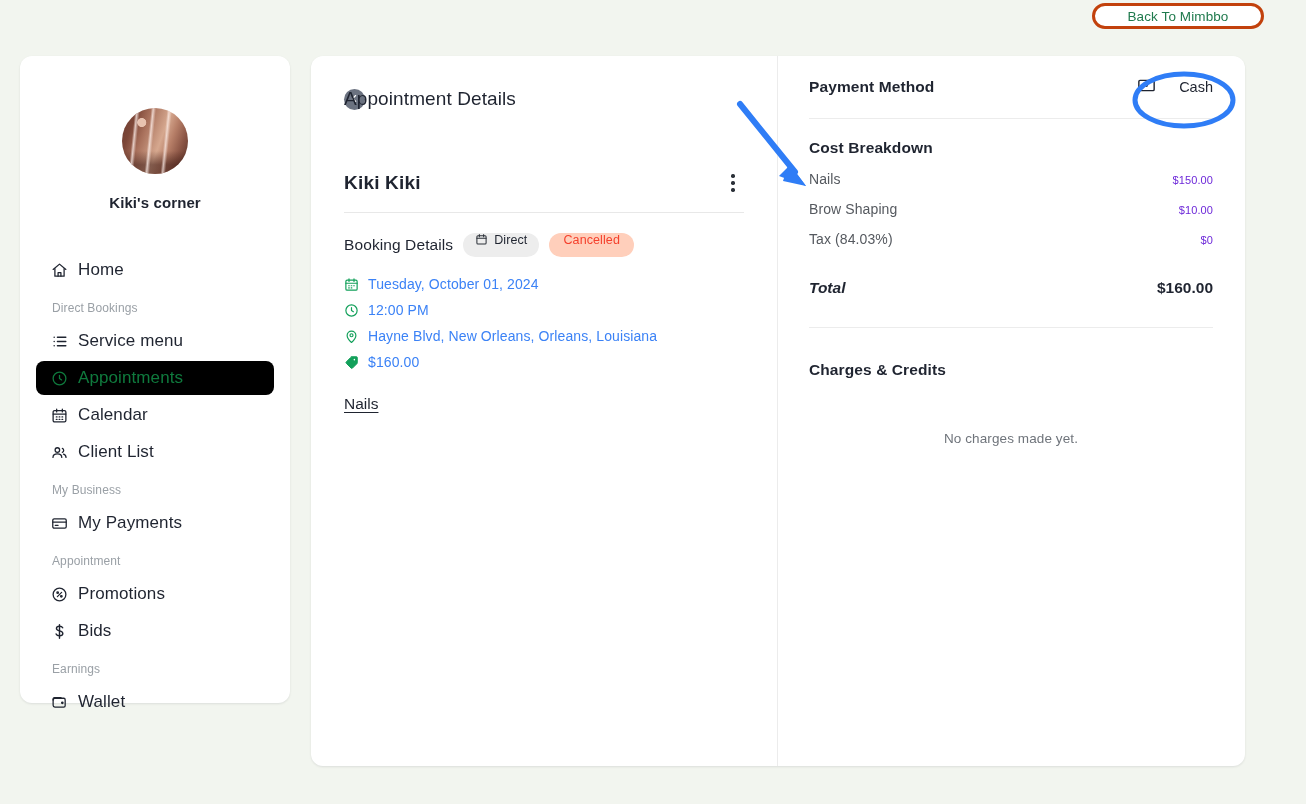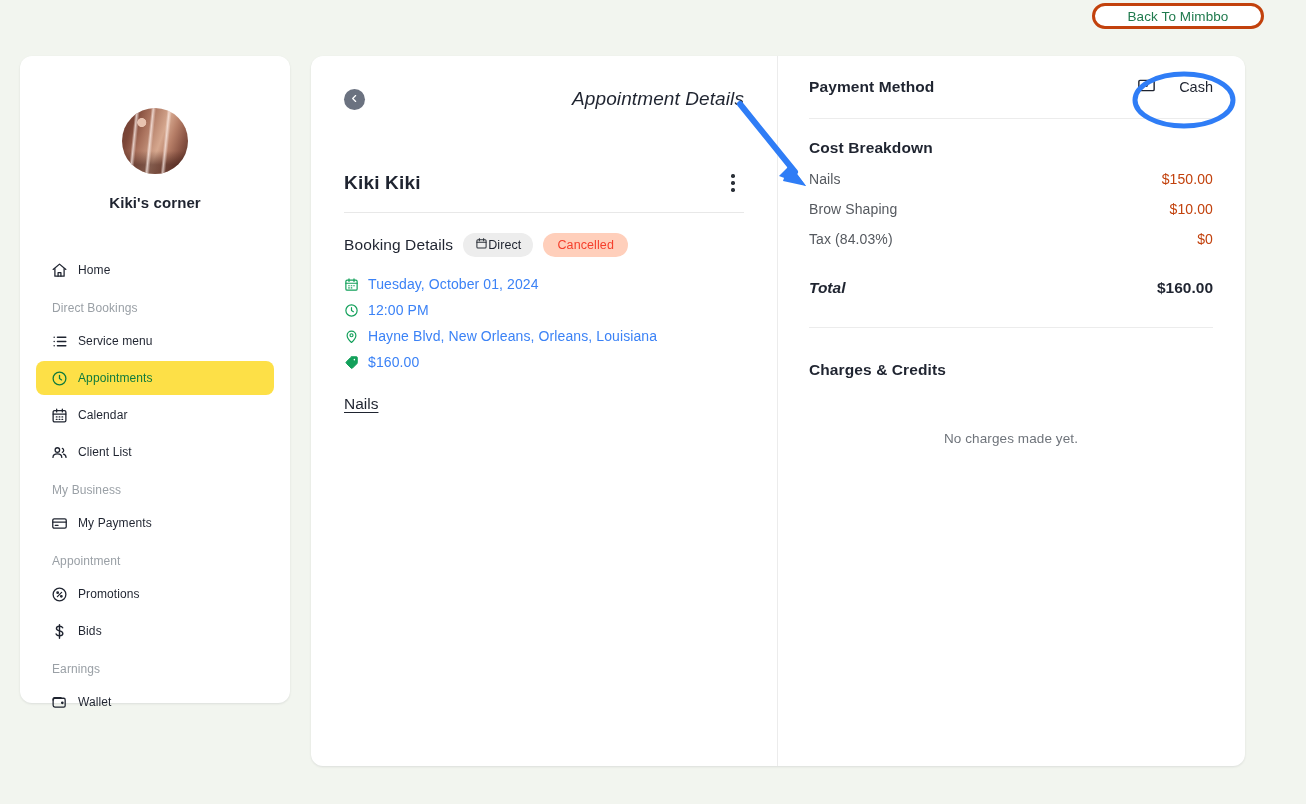--- a/index.html
+++ b/index.html
@@ -96,29 +96,29 @@
     letter-spacing: .1px;
   }
   .nav-item {
     display: flex;
     align-items: center;
     gap: 10px;
     height: 34px;
     margin: 3px 16px;
     padding: 0 15px;
     border-radius: 8px;
-    font-size: 12px;
+    font-size: 17px;
     color: #1f2430;
     cursor: pointer;
     letter-spacing: .1px;
   }
   .nav-item .ic { width: 17px; height: 17px; display: inline-flex; align-items: center; justify-content: center; flex: 0 0 17px; }
   .nav-item .ic svg { display: block; }
   .nav-item.active {
-    background: #fde047;
+    background: #000000;
     color: #0f7a3d;
     font-weight: 400;
   }
   .nav-item.active .ic svg { stroke: #0f7a3d; }
   .nav-item .ic svg { stroke: #1f2430; }
   .wallet-overflow { margin-top: 5px; }
 
   
   .main-card {
     position: absolute;
@@ -148,27 +148,26 @@
     width: 21px; height: 21px;
     border-radius: 50%;
     background: #6b7280;
     display: flex; align-items: center; justify-content: center;
     cursor: pointer;
     flex: 0 0 21px;
   }
   .page-title {
     position: absolute;
     left: 0; right: 0;
-    text-align: right;
+    text-align: left;
     font-size: 19px;
     font-weight: 400;
     color: #1f2430;
     letter-spacing: .1px;
     pointer-events: none;
-    font-style: italic;
   }
   .client-row {
     margin-top: 56px;
     display: flex;
     align-items: center;
     justify-content: space-between;
   }
   .client-name {
     font-size: 19px;
     font-weight: 700;
@@ -197,22 +196,22 @@
   .booking-title {
     font-size: 15.5px;
     font-weight: 400;
     color: #1f2430;
     letter-spacing: .1px;
   }
   .badge {
     height: 24px;
     border-radius: 12px;
     display: inline-flex;
-    align-items: center;
-    gap: 0;
+    align-items: flex-start;
+    gap: 6px;
     padding: 0 12px;
     font-size: 12.5px;
     letter-spacing: .1px;
   }
   .badge-direct { background: #ededed; color: #1f2430; }
   .badge-cancelled { background: #ffcfbb; color: #f5402c; padding: 0 14px; }
 
   .facts { margin-top: 14px; }
   .fact {
     display: flex;
@@ -262,21 +261,21 @@
   .cb-title { margin-top: 20px; }
   .cost-row {
     display: flex;
     justify-content: space-between;
     align-items: baseline;
     margin-top: 14px;
     font-size: 14px;
     color: #55595f;
     letter-spacing: .1px;
   }
-  .cost-row .amt { color: #c2410c; font-size: 14px; }
+  .cost-row .amt { color: #6d28d9; font-size: 11px; }
   .cost-row:first-of-type { margin-top: 17px; }
   .total-row {
     display: flex;
     justify-content: space-between;
     align-items: baseline;
     margin-top: 32px;
   }
   .total-row .lbl { font-size: 15.5px; font-weight: 700; color: #1f2430; font-style: italic; }
   .total-row .amt { font-size: 15.5px; font-weight: 700; color: #1f2430; }
   .cc-title { margin-top: 33px; }

